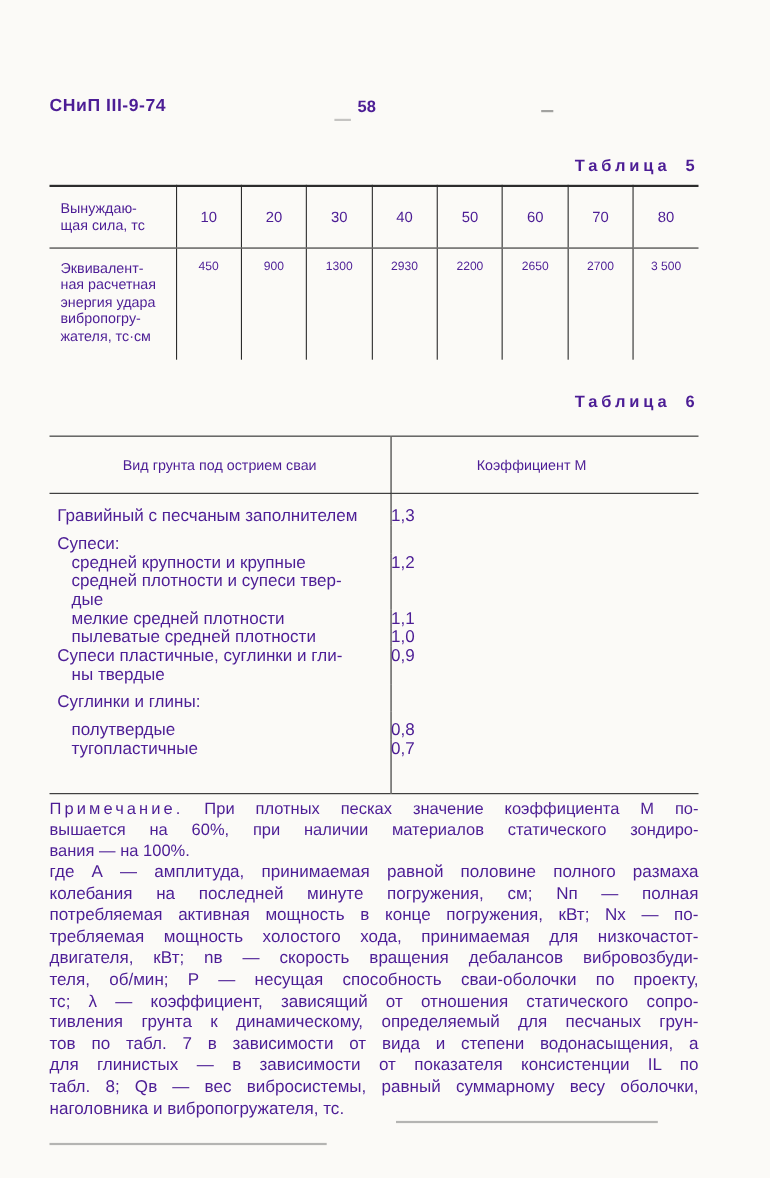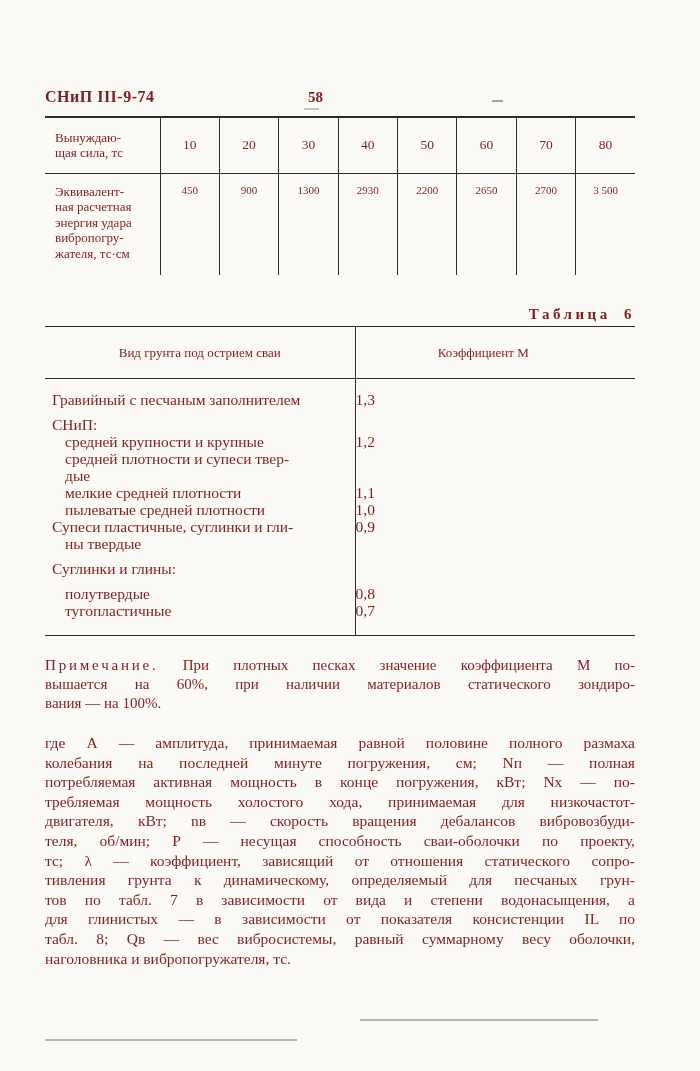--- a/index.html
+++ b/index.html
@@ -2,27 +2,27 @@
 <html><head>
 <meta charset="utf-8">
 <style>
   * { margin: 0; padding: 0; box-sizing: border-box; }
   html, body { background: #fbfaf7; }
   .page {
     width: 700px; height: 1071px;
     background: #fbfaf7;
     position: relative;
     padding: 88px 65px 0 45px;
-    font-family: Liberation Serif, serif;
-    color: #7f1d1d;
+    font-family: Liberation Sans, sans-serif;
+    color: #4c1d95;
     overflow: hidden;
   }
   .page-header { position: relative; height: 20px; }
   .doc-ref { font-weight: bold; font-size: 16px; letter-spacing: 0.5px; }
-  .page-num { position: absolute; left: 263px; top: 1px; font-weight: bold; font-size: 15px; }
+  .page-num { position: absolute; left: 280px; top: 1px; font-weight: bold; font-size: 15px; }
 
   .tbl-caption {
     text-align: right; font-weight: bold; font-size: 15px;
     letter-spacing: 3.5px; word-spacing: 6px; height: 18px; line-height: 18px;
   }
   .cap5 { margin-top: 34px; }
   .cap6 { margin-top: 30px; }
 
   table { border-collapse: collapse; width: 590px; table-layout: fixed; }
 
@@ -34,62 +34,63 @@
   .t5 tr.t5-head td { border-bottom: 1.6px solid #2c2c2c; height: 56px; vertical-align: middle; }
   .t5 tr.t5-data td { height: 102px; vertical-align: top; padding-top: 10px; }
   .t5 .t5-label {
     font-size: 13px; line-height: 15.5px; padding-left: 10px; padding-right: 4px;
     white-space: pre-line;
   }
   .t5 .t5-num { text-align: center; font-size: 13.5px; }
   .t5 tr.t5-data .t5-num { font-size: 11px; text-align: center; }
 
   
-  .t6 { margin-top: 3px; border-top: 1.6px solid #2c2c2c; border-bottom: 1.6px solid #2c2c2c; }
+  .t6 { margin-top: 21px; border-top: 1.6px solid #2c2c2c; border-bottom: 1.6px solid #2c2c2c; }
   .t6 col.c1 { width: 310px; }
   .t6 col.c2 { width: 280px; }
   .t6 thead th {
     font-weight: normal; font-size: 13px; height: 52px;
     vertical-align: middle; text-align: center;
     border-bottom: 1.2px solid #2c2c2c;
   }
   .t6 thead th:first-child, .t6 tbody td:first-child { border-right: 1.2px solid #2c2c2c; }
   .t6 thead th:last-child { padding-right: 24px; font-style: normal; }
   .t6 tbody td { vertical-align: top; font-size: 15.5px; line-height: 17px; }
   .t6 td.lbl { padding-left: 20px; text-indent: -13px; white-space: pre-line; }
   .t6 tr.indent td.lbl { text-indent: 0; }
   .t6 td.val { text-align: left; padding-right: 40px; }
   .t6 tbody tr.gap td { padding-top: 8px; }
   .t6 tbody tr:first-child td { padding-top: 12px; }
-  .t6 tbody tr:last-child td { padding-bottom: 16px; }
-
-  
-  .note { margin-top: 20px; width: 590px; font-size: 15px; line-height: 19px; }
+  .t6 tbody tr:last-child td { padding-bottom: 32px; }
+
+  
+  .note { margin-top: 4px; width: 590px; font-size: 15px; line-height: 19px; }
   .note-label { letter-spacing: 2.8px; }
   .jline { text-align: justify; text-align-last: justify; }
   .jline.last { text-align-last: left; }
-  .body-par { margin-top: 20px; width: 590px; font-size: 15.5px; line-height: 19.6px; }
+  .body-par { width: 590px; font-size: 15.5px; line-height: 19.6px; }
 
   
   .artifact { position: absolute; background: #4a4a4a; height: 2px; }
   .a1 { left: 492px; top: 100px; width: 11px; opacity: 0.5; }
   .a2 { left: 304px; top: 108px; width: 15px; opacity: 0.3; }
   .a3 { left: 360px; top: 1019px; width: 238px; opacity: 0.4; }
   .a4 { left: 45px;  top: 1039px; width: 252px; opacity: 0.4; }
 </style>
 </head>
 <body>
 
 <div class="page">
 
   <div class="page-header">
     <span class="doc-ref">СНиП III-9-74</span>
     <span class="page-num">58</span>
   </div>
 
+  <div class="tbl-caption cap5">Таблица 5</div>
 
   <table class="t5">
     <colgroup>
         <col class="c-lab">
         <col>
         <col>
         <col>
         <col>
         <col>
         <col>
@@ -139,21 +140,21 @@
         <th>Вид грунта под острием сваи</th>
         <th>Коэффициент М</th>
       </tr>
     </thead>
     <tbody id="t6-body">
         <tr class="">
           <td class="lbl">Гравийный с песчаным заполнителем</td>
           <td class="val">1,3</td>
         </tr>
         <tr class="gap">
-          <td class="lbl">СНиП:</td>
+          <td class="lbl">Супеси:</td>
           <td class="val"></td>
         </tr>
         <tr class="indent ">
           <td class="lbl">средней крупности и крупные
 средней плотности и супеси твер-
 дые</td>
           <td class="val">1,2</td>
         </tr>
         <tr class="indent ">
           <td class="lbl">мелкие средней плотности</td>

